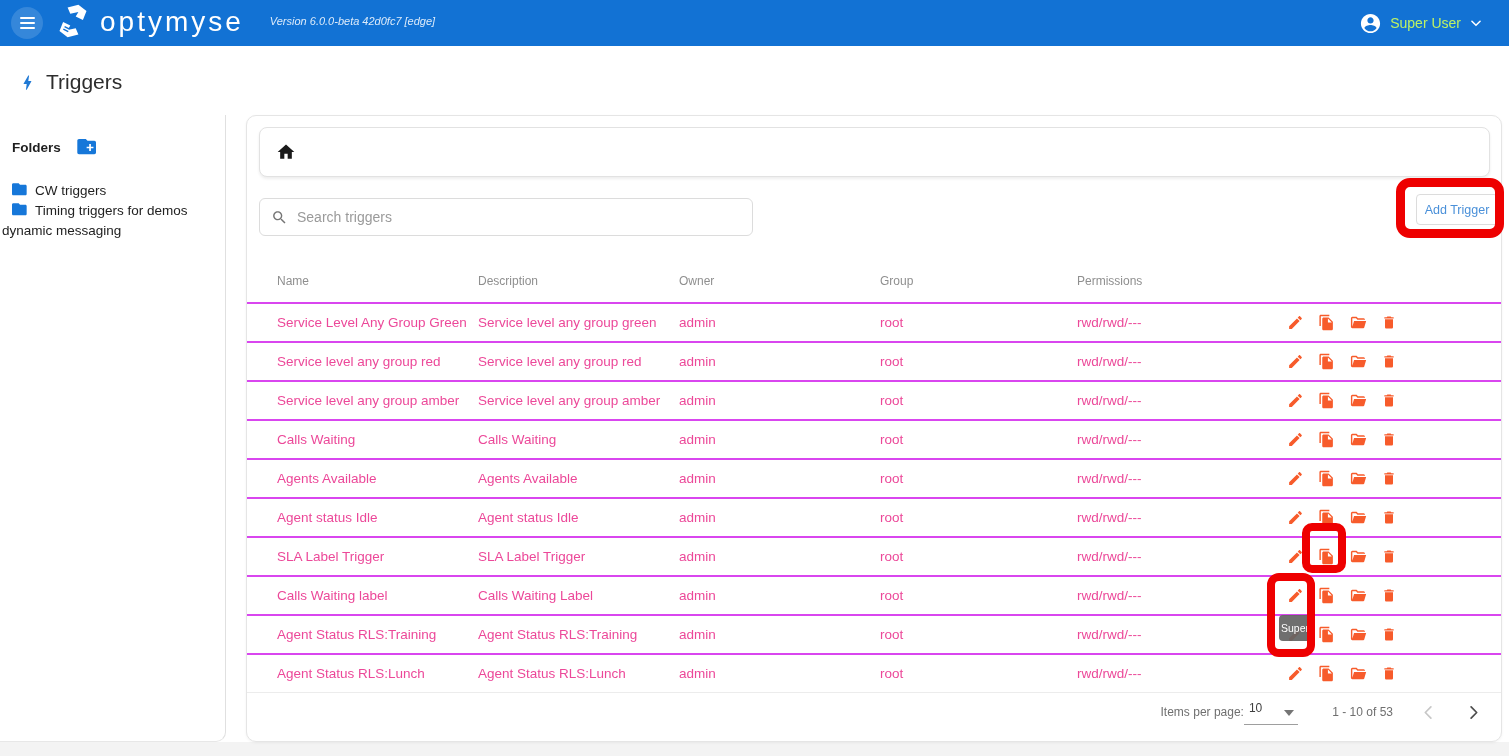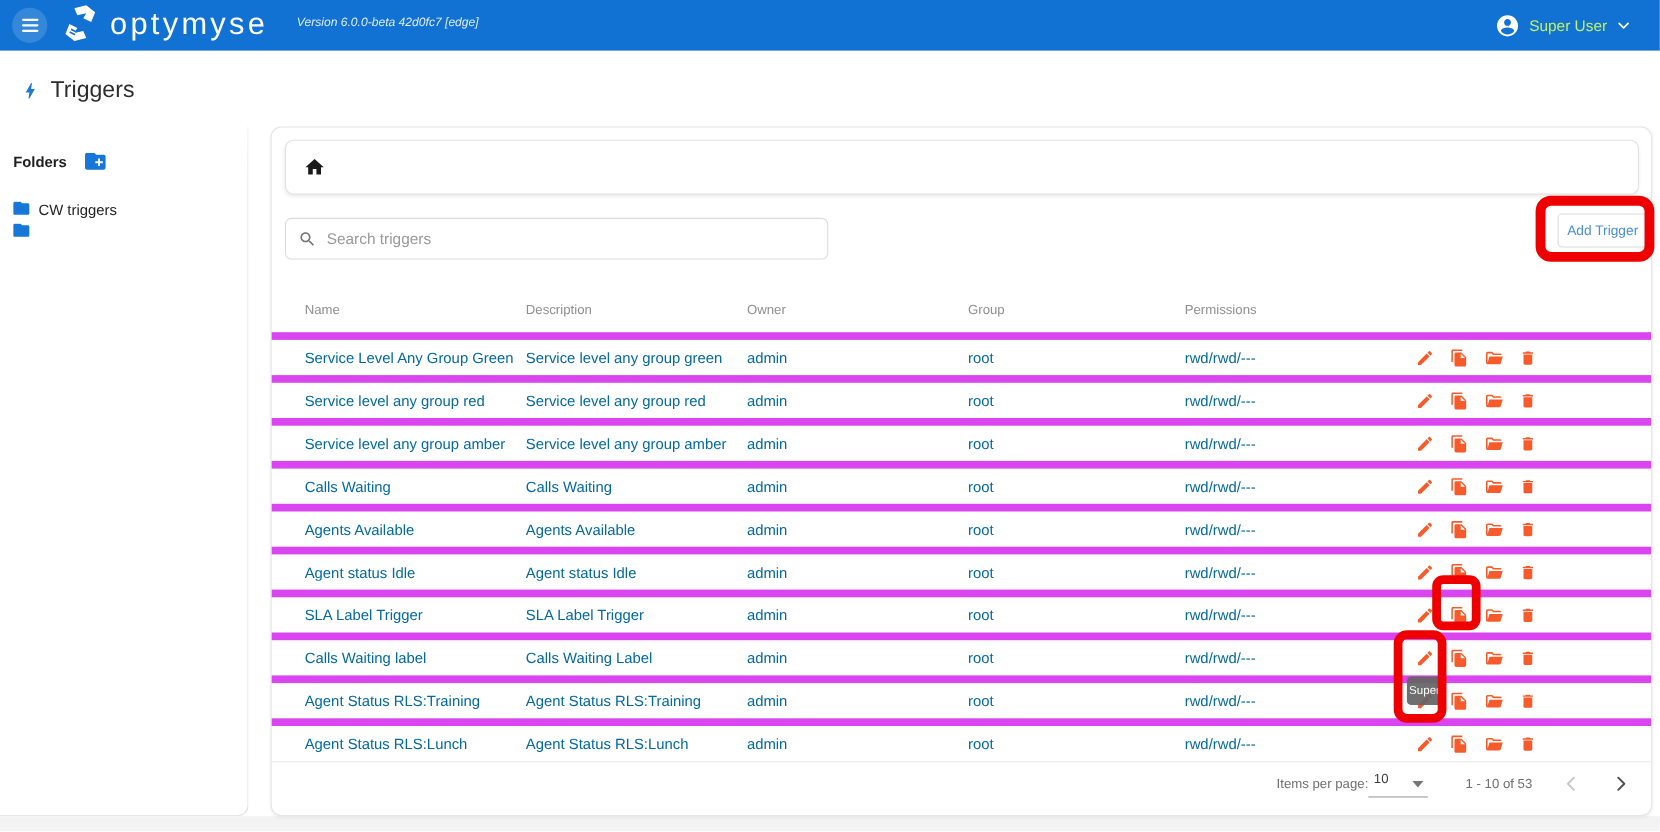--- a/index.html
+++ b/index.html
@@ -66,21 +66,21 @@
     background:#fff; border:1px solid #dcdcdc; border-radius:4px;
     color:#4a90d9; font-size:12.5px; font-family:inherit; cursor:pointer;
   }
   
   .trigger-table { position:absolute; left:0; top:143px; width:1254px; }
   .tgrid {
     display:grid; grid-template-columns:201px 201px 201px 197px 160px 1fr;
     align-items:center; padding-left:30px;
   }
   .thead { height:43px; color:#8f8f8f; font-size:12px; }
-  .trow { height:39px; font-size:13.5px; color:#0369a1; border-top:7px solid #d946ef; }
+  .trow { height:39px; font-size:13.5px; color:#ec4899; border-top:2px solid #d946ef; }
   .tbody { border-bottom:1px solid #ececec; }
   .cell { overflow:hidden; white-space:nowrap; text-overflow:ellipsis; padding-right:8px; }
   .actions { display:flex; justify-content:flex-end; align-items:center; gap:14px; padding-right:104px; }
   .icon-btn { display:flex; cursor:pointer; }
   
   .table-footer {
     position:absolute; top:582px; right:18px; height:28px;
     display:flex; align-items:center; font-size:12px; color:#6f6f6f;
   }
   .ipp-select {
@@ -154,21 +154,21 @@
       </svg>
     </span>
   </div>
   <div class="folder-list">
   <div class="folder-item"><span><svg width="16" height="14" viewBox="0 0 24 20" fill="#1677d9">
             <path d="M20 2h-8L10 0H2C.9 0 .01.9.01 2L0 16c0 1.1.9 2 2 2h18c1.1 0 2-.9 2-2V4c0-1.1-.9-2-2-2z"></path>
           </svg></span><span>CW triggers</span></div>
 
   <div class="folder-item"><span><svg width="16" height="14" viewBox="0 0 24 20" fill="#1677d9">
             <path d="M20 2h-8L10 0H2C.9 0 .01.9.01 2L0 16c0 1.1.9 2 2 2h18c1.1 0 2-.9 2-2V4c0-1.1-.9-2-2-2z"></path>
-          </svg></span></div>
+          </svg></span><span>Timing triggers for demos dynamic messaging</span></div>
 </div>
 </aside>
 
 <section class="main-card">
   <div class="breadcrumb-bar">
     <span class="home-btn">
       <svg width="20" height="20" viewBox="0 0 24 24" fill="#1a1a1a">
         <path d="M10 20v-6h4v6h5v-8h3L12 3 2 12h3v8z"></path>
       </svg>
     </span>

